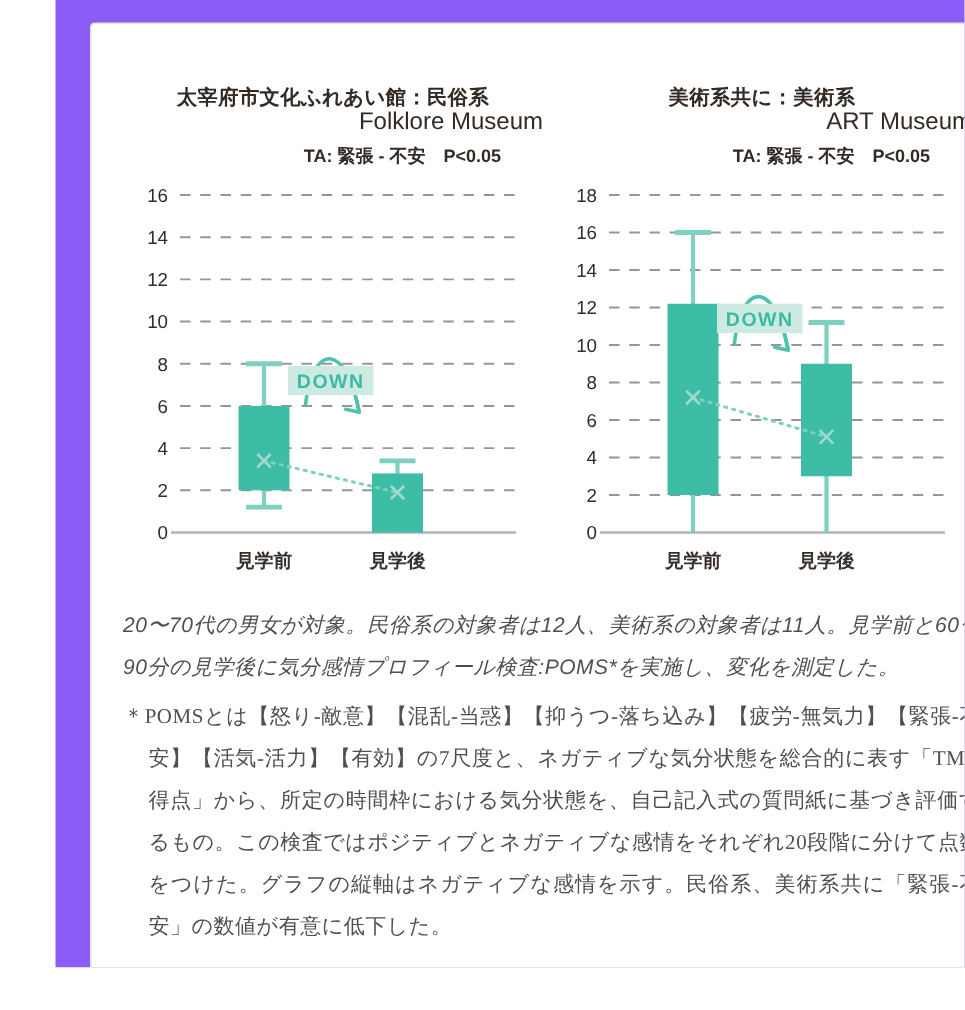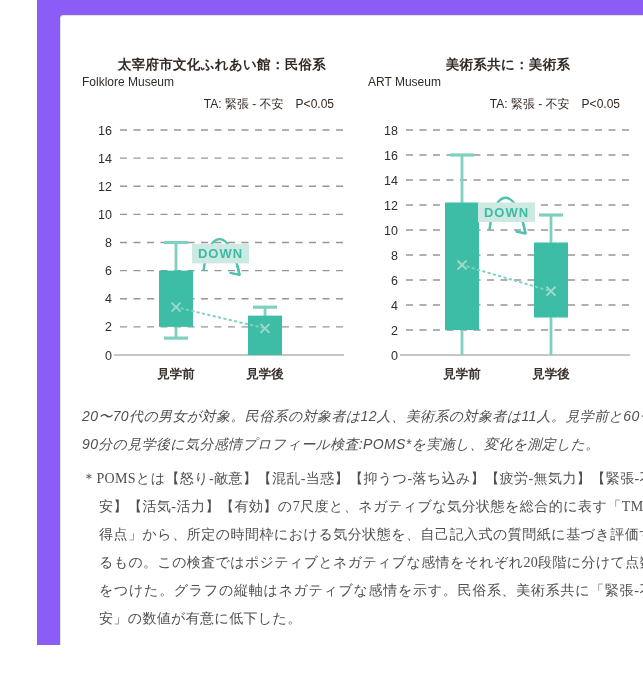--- a/index.html
+++ b/index.html
@@ -5,22 +5,22 @@
   html,body{margin:0;padding:0;background:#ffffff;}
   .stage{position:relative;width:643px;height:645px;background:#8b5cf6;
          font-family:"Liberation Sans","DejaVu Sans",sans-serif;overflow:hidden;margin-left:37px;}
   .card{position:absolute;left:23px;top:15px;width:596px;height:641px;
         border:1px solid #e2e2e0;border-radius:3px;background:#ffffff;box-sizing:border-box;}
   .chart-col{position:absolute;top:40px;width:280px;}
   .chart-col.left{left:21px;}
   .chart-col.right{left:307px;}
   .chart-title{font-size:13.5px;font-weight:bold;color:#332a24;text-align:center;
                letter-spacing:0.3px;line-height:18px;}
-  .chart-subtitle{font-size:12px;color:#332a24;text-align:left;line-height:16px;}
-  .chart-stat{font-size:12px;font-weight:400;color:#332a24;text-align:right;
+  .chart-subtitle{font-size:16px;color:#332a24;text-align:right;line-height:16px;}
+  .chart-stat{font-size:12px;font-weight:700;color:#332a24;text-align:right;
               padding-right:28px;line-height:16px;margin-top:6px;}
   .chart-svg{display:block;margin-top:6px;}
   .text-block{position:absolute;left:21px;top:386px;width:572px;color:#4f4f4f;
               font-size:14px;line-height:28px;letter-spacing:0.35px;text-align:justify;}
   .para{margin:0 0 7px 0;font-style:italic;}
   .footnote{margin:0;padding-left:17px;text-indent:-17px;font-family:Liberation Serif, serif;}
   .source{margin:0;}
 </style>
 </head>
 <body>

